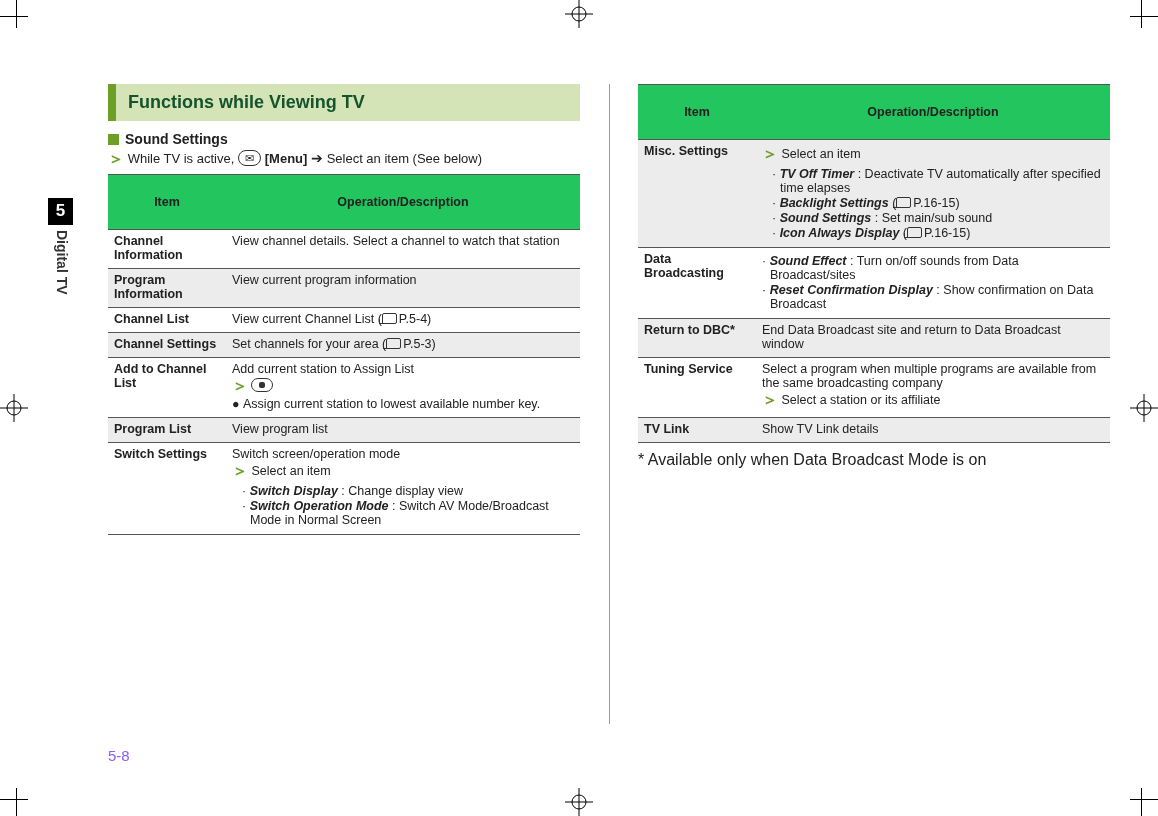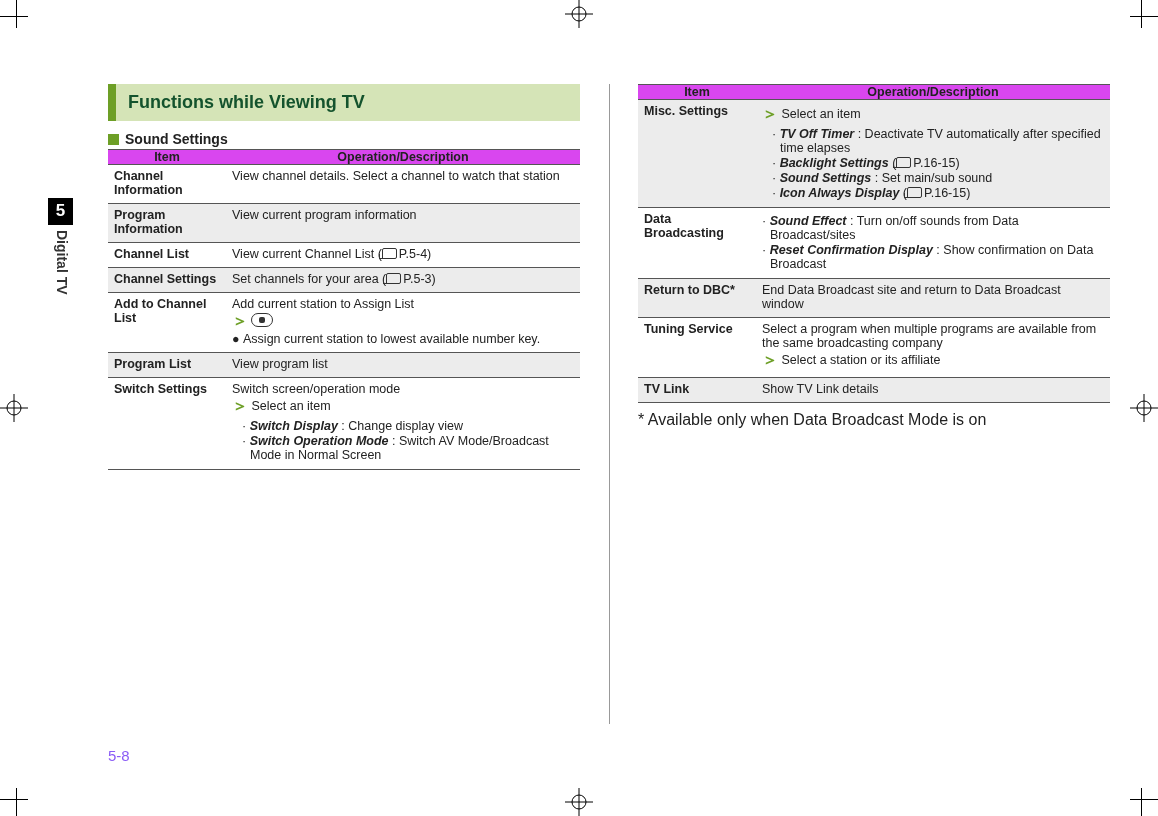--- a/index.html
+++ b/index.html
@@ -140,24 +140,24 @@
     border-radius:2px;
     left:7px;top:3px;
   }
 
   table.ops {
     width:100%;
     border-collapse: collapse;
     font-size:12.5px;
   }
   table.ops th {
-    background:#d946ef;
+    background:#22c55e;
     font-weight:bold;
     text-align:center;
-    padding:0 6px;
+    padding:20px 6px;
     border-top:1px solid #555;
     border-bottom:1px solid #555;
   }
   table.ops td {
     padding:4px 6px 6px;
     vertical-align:top;
     border-bottom:1px solid #555;
     margin-top:46px;
   }
   table.ops td.item {
@@ -265,20 +265,28 @@
 
   <div class="columns">
 
     <div class="col">
       <div class="section-bar">Functions while Viewing TV</div>
 
       <div class="sub-heading">
         <span class="sq"></span><span>Sound Settings</span>
       </div>
 
+      <div class="intro">
+        <span class="gt">＞</span>
+        <span>While TV is active, </span>
+        <span class="menu-key">✉</span>
+        <b>[Menu]</b>
+        <span class="arrow"> ➔ </span>
+        <span> Select an item (See below)</span>
+      </div>
 
       <table class="ops">
         <tbody>
             <tr>
           <th>Item</th>
           <th>Operation/Description</th>
         </tr>
         <tr class="plain">
           <td class="item">Channel Information</td>
           <td>View channel details. Select a channel to watch that station</td>

